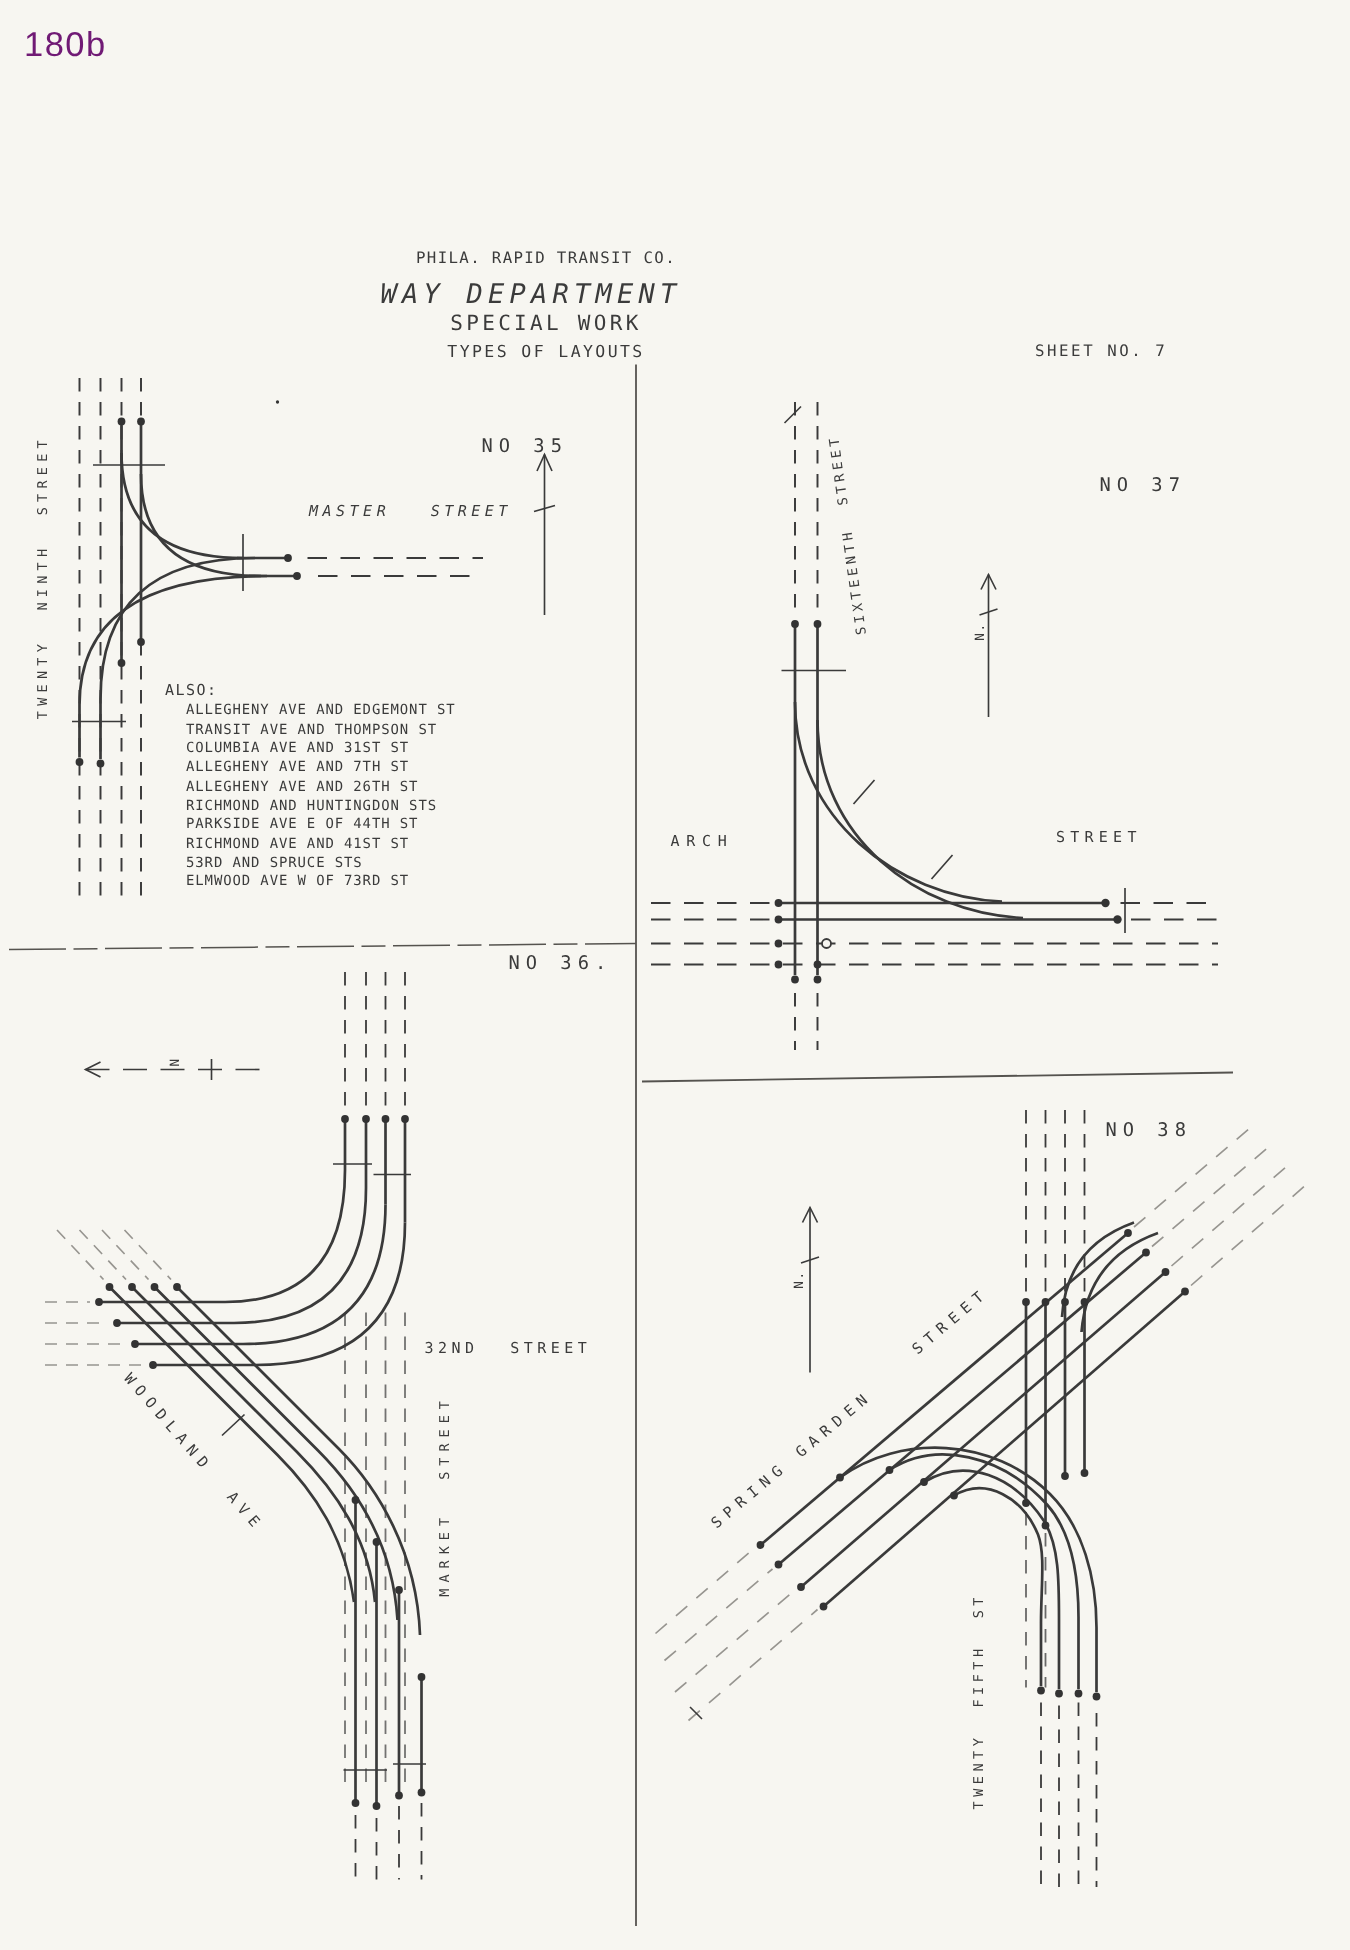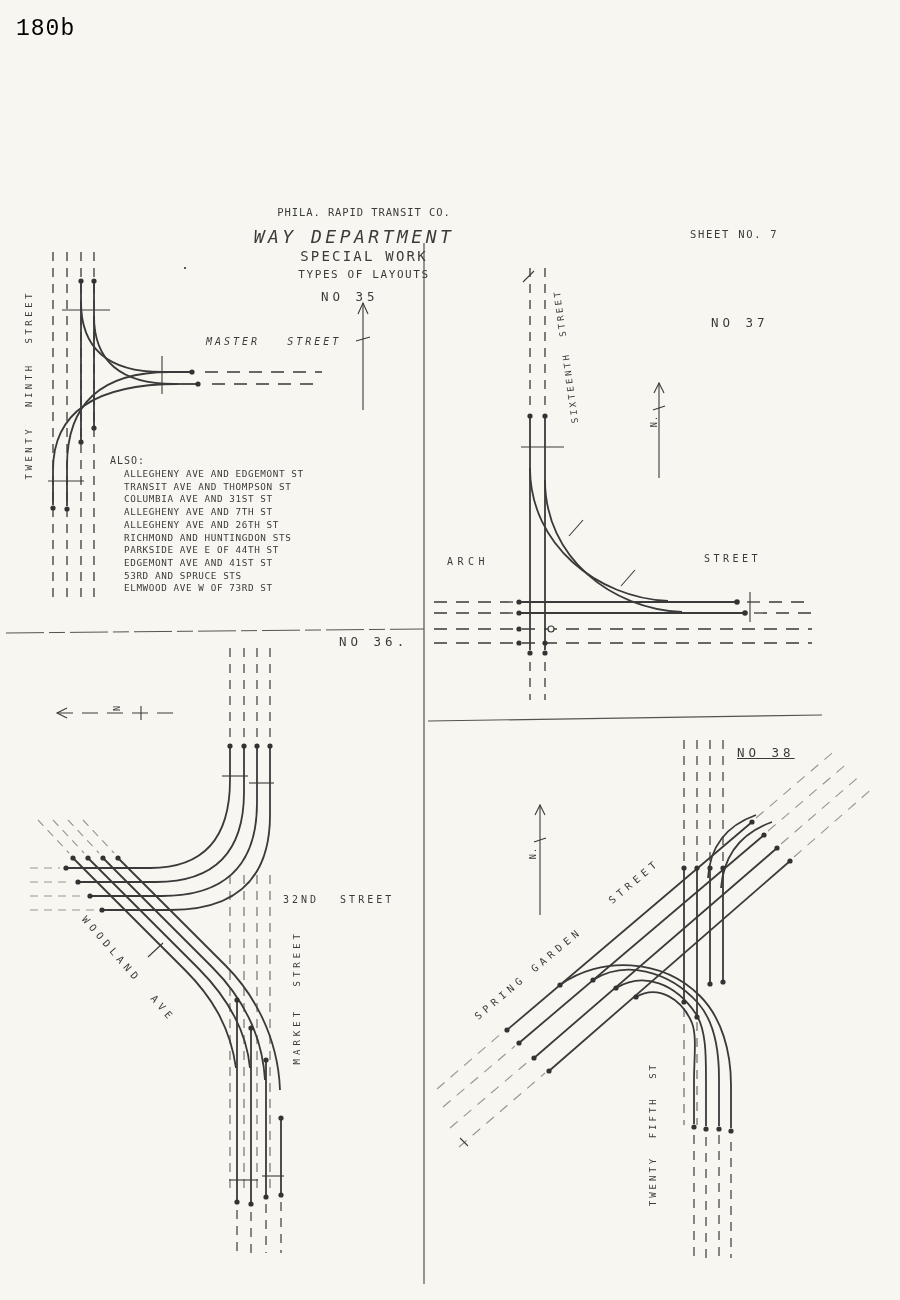--- a/index.html
+++ b/index.html
@@ -2,31 +2,31 @@
 <html><head>
 <meta charset="utf-8">
 <style>
   html,body{margin:0;padding:0;background:#d8d6d0;}
   .page{
     position:relative;width:900px;height:1300px;margin:0 auto;
     background:#f7f6f1;overflow:hidden;
     font-family:"DejaVu Sans Mono",monospace;color:#3b3b3b;
   }
   .lbl{position:absolute;white-space:nowrap;}
-  .serif{font-family:Liberation Mono, monospace;color:#000000;}
+  .serif{font-family:Liberation Sans, sans-serif;color:#701a75;}
   .hand{font-family:"DejaVu Sans Mono",monospace;color:#3b3b3b;}
   .vtext{writing-mode:vertical-rl;transform:rotate(180deg);}
   .dlabel{transform-origin:0 50%;}
   .nlabel{transform:rotate(-90deg);font-size:8.5px;letter-spacing:1px;}
   svg{position:absolute;left:0;top:0;}
   
   .page-num{left:16px;top:16px;font-size:23px;letter-spacing:1px;}
   .exhibit{left:200px;top:12px;width:470px;text-align:center;font-style:italic;font-size:26px;}
   
-  .tb{text-align:center;margin-top:40px;}
+  .tb{text-align:center;}
   .tb-company{left:254px;top:166px;width:220px;font-size:10.5px;letter-spacing:0.9px;}
   .tb-dept{left:244px;top:186px;width:220px;font-size:18px;letter-spacing:3.5px;font-style:italic;}
   .tb-sub1{left:254px;top:208px;width:220px;font-size:14px;letter-spacing:2.2px;}
   .tb-sub2{left:254px;top:228px;width:220px;font-size:11px;letter-spacing:1.6px;}
   .sheet{left:690px;top:228px;font-size:10.5px;letter-spacing:1.7px;}
   .no-label{font-size:12.5px;letter-spacing:4px;}
   .street{font-size:10px;letter-spacing:3px;}
   
   .also{left:110px;top:431px;position:absolute;}
   .also-h{font-size:10px;letter-spacing:1px;margin-top:24px;}
@@ -314,37 +314,37 @@
   <div class="also">
     <div class="hand also-h">ALSO:</div>
     <ul>
       <li>ALLEGHENY AVE AND EDGEMONT ST</li>
       <li>TRANSIT AVE AND THOMPSON ST</li>
       <li>COLUMBIA AVE AND 31ST ST</li>
       <li>ALLEGHENY AVE AND 7TH ST</li>
       <li>ALLEGHENY AVE AND 26TH ST</li>
       <li>RICHMOND AND HUNTINGDON STS</li>
       <li>PARKSIDE AVE E OF 44TH ST</li>
-      <li>EDGEMONT AVE AND 41ST ST</li>
+      <li>RICHMOND AVE AND 41ST ST</li>
       <li>53RD AND SPRUCE STS</li>
       <li>ELMWOOD AVE W OF 73RD ST</li>
     </ul>
   </div>
 
-  <div class="lbl hand no-label" style="left:711px;top:315px;">NO 37</div>
+  <div class="lbl hand no-label" style="left:733px;top:315px;">NO 37</div>
   <div class="lbl hand street vtext" style="left:561px;top:289px;font-size:9px;letter-spacing:2.5px;word-spacing:8px;transform:rotate(172deg);">SIXTEENTH STREET</div>
   <div class="lbl hand street" style="left:447px;top:556px;letter-spacing:4.5px;">ARCH</div>
   <div class="lbl hand street" style="left:704px;top:553px;letter-spacing:3.5px;">STREET</div>
   <div class="lbl hand nlabel" style="left:648px;top:416px;">N.</div>
 
   <div class="lbl hand no-label" style="left:339px;top:634px;">NO 36.</div>
   <div class="lbl hand street" style="left:283px;top:894px;word-spacing:12px;">32ND STREET</div>
   <div class="lbl hand street dlabel" style="left:84px;top:912px;letter-spacing:4.5px;word-spacing:10px;transform:rotate(49deg);">WOODLAND AVE</div>
   <div class="lbl hand street vtext" style="left:292px;top:930px;font-size:9px;letter-spacing:4px;word-spacing:12px;">MARKET STREET</div>
   <div class="lbl hand nlabel" style="left:114px;top:703px;">N</div>
 
-  <div class="lbl hand no-label" style="left:737px;top:745px;text-decoration:underline;">NO 38</div>
+  <div class="lbl hand no-label" style="left:737px;top:745px;">NO 38</div>
   <div class="lbl hand street dlabel" style="left:476px;top:1012px;letter-spacing:4.5px;transform:rotate(-40deg);">SPRING GARDEN</div>
   <div class="lbl hand street dlabel" style="left:610px;top:896px;letter-spacing:4.5px;transform:rotate(-40deg);">STREET</div>
   <div class="lbl hand street vtext" style="left:648px;top:1062px;font-size:9px;letter-spacing:3px;word-spacing:9px;">TWENTY FIFTH ST</div>
   <div class="lbl hand nlabel" style="left:527px;top:848px;">N.</div>
 
 </div>
 
 </body></html>

